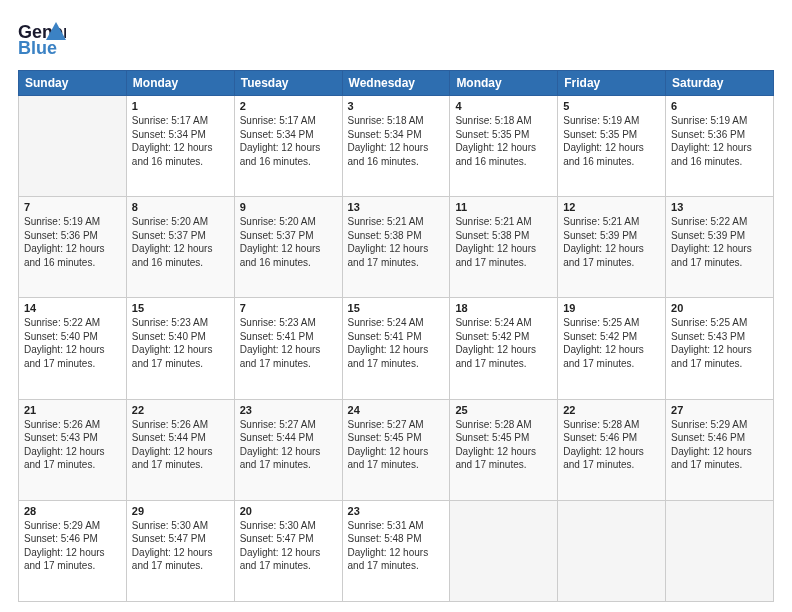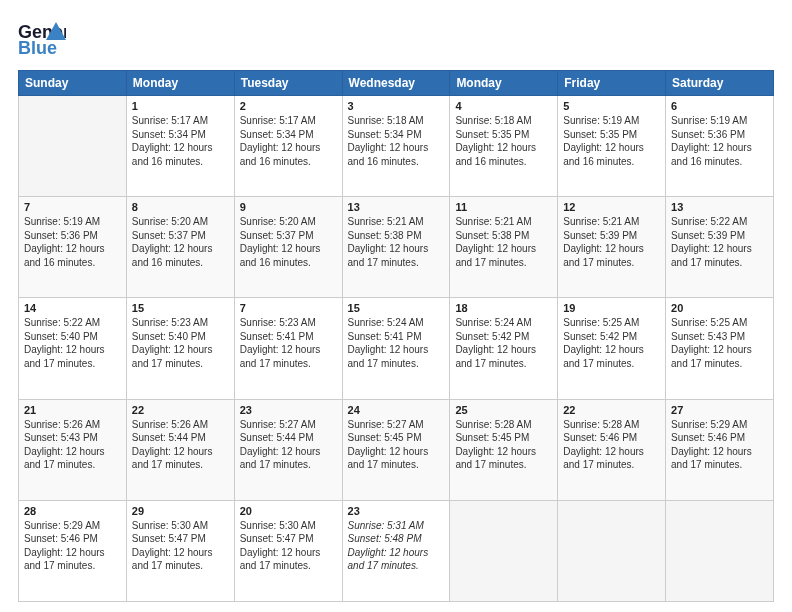--- a/index.html
+++ b/index.html
@@ -333,21 +333,21 @@
           </td>
           <td>
             <span class="day-num">20</span>
             <div class="cell-info" style="white-space: pre-line;">Sunrise: 5:30 AM
 Sunset: 5:47 PM
 Daylight: 12 hours
 and 17 minutes.</div>
           </td>
           <td>
             <span class="day-num">23</span>
-            <div class="cell-info" style="white-space: pre-line; font-style: italic;">Sunrise: 5:31 AM
+            <div class="cell-info" style="white-space: pre-line;">Sunrise: 5:31 AM
 Sunset: 5:48 PM
 Daylight: 12 hours
 and 17 minutes.</div>
           </td>
           <td class="empty-cell"></td>
           <td class="empty-cell"></td>
           <td class="empty-cell"></td>
         </tr>
       </tbody>
   </table>

